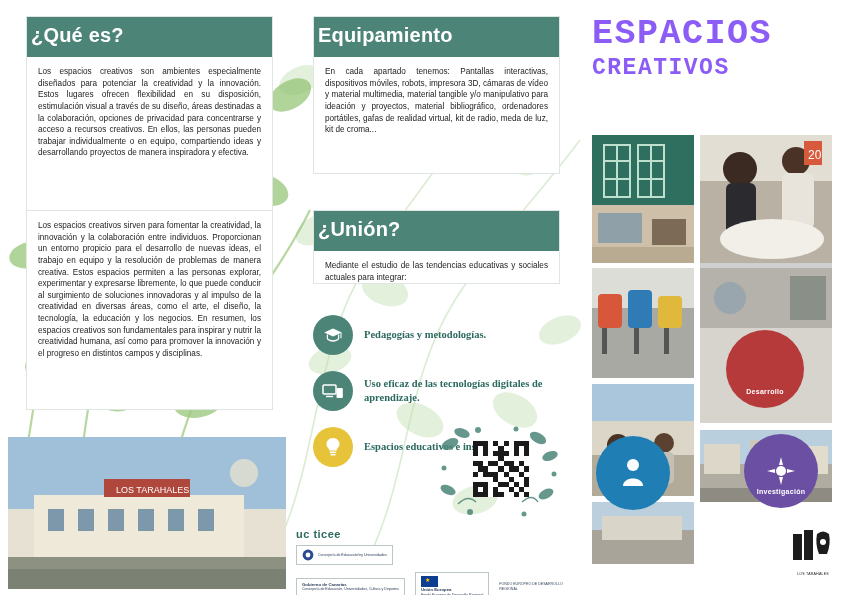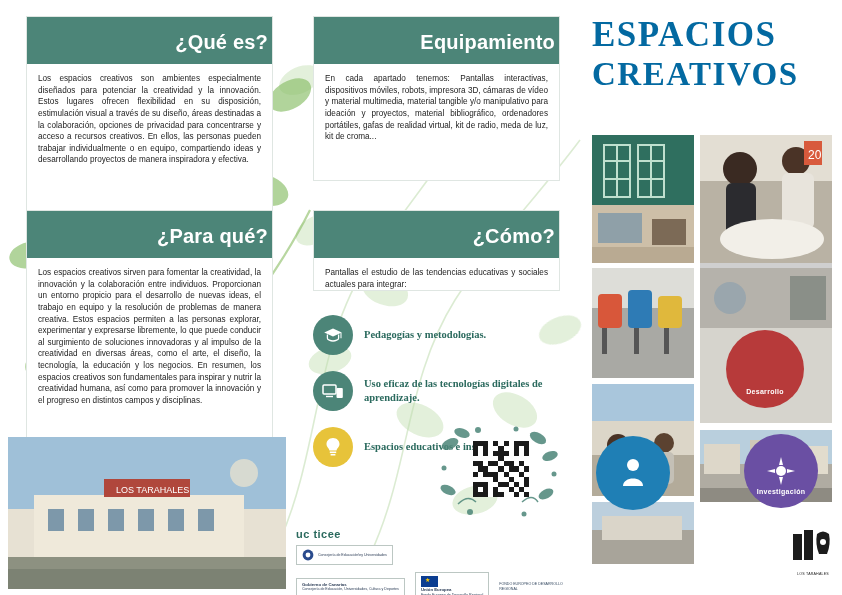--- a/index.html
+++ b/index.html
@@ -41,25 +41,25 @@
   
   .panel {
     position: absolute;
     background: #ffffff;
     border: 1px solid #dfe6e2;
     z-index: 3;
   }
   .panel-head {
     background: #4c8578;
     color: #ffffff;
-    text-align: right;
+    text-align: left;
     font-size: 20px;
     font-weight: bold;
     letter-spacing: .2px;
-    padding: 14px 4px 10px;
+    padding: 7px 4px 10px;
     box-sizing: border-box;
   }
   .panel-body {
     padding: 9px 11px 10px;
     box-sizing: border-box;
     color: #1c1c1c;
     font-size: 8.2px;
     line-height: 1.42;
     text-align: justify;
   }
@@ -78,29 +78,29 @@
   
   .title-wrap {
     position: absolute;
     left: 592px;
     top: 14px;
     width: 240px;
     height: 115px;
     z-index: 5;
   }
   .title-line {
-    font-family: Liberation Serif, serif;
-    color: #0369a1;
+    font-family: Liberation Mono, monospace;
+    color: #8b5cf6;
     font-size: 35px;
     font-weight: bold;
     letter-spacing: 1.5px;
     line-height: 1.18;
     white-space: nowrap;
   }
-  .title-line.l2 { font-size: 33px; }
+  .title-line.l2 { font-size: 23px; }
 
   
   .icon-list {
     position: absolute;
     left: 313px;
     top: 315px;
     width: 245px;
     z-index: 4;
   }
   .icon-row {
@@ -321,32 +321,31 @@
       <ellipse cx="275" cy="160" rx="22" ry="13" transform="rotate(-28 275 160)"></ellipse>
     </g>
   </svg>
 
   <div class="panel" id="panel-quees">
     <div class="panel-head">¿Qué es?</div>
     <div class="panel-body">Los espacios creativos son ambientes especialmente diseñados para potenciar la creatividad y la innovación. Estos lugares ofrecen flexibilidad en su disposición, estimulación visual a través de su diseño, áreas destinadas a la colaboración, opciones de privacidad para concentrarse y acceso a recursos creativos. En ellos, las personas pueden trabajar individualmente o en equipo, compartiendo ideas y desarrollando proyectos de manera inspiradora y efectiva.</div>
   </div>
 
   <div class="panel" id="panel-parque">
-    <div class="panel-head">¿Para qué?</div>
     <div class="panel-body">Los espacios creativos sirven para fomentar la creatividad, la innovación y la colaboración entre individuos. Proporcionan un entorno propicio para el desarrollo de nuevas ideas, el trabajo en equipo y la resolución de problemas de manera creativa. Estos espacios permiten a las personas explorar, experimentar y expresarse libremente, lo que puede conducir al surgimiento de soluciones innovadoras y al impulso de la creatividad en diversas áreas, como el arte, el diseño, la tecnología, la educación y los negocios. En resumen, los espacios creativos son fundamentales para inspirar y nutrir la creatividad humana, así como para promover la innovación y el progreso en distintos campos y disciplinas.</div>
   </div>
 
   <div class="panel" id="panel-equip">
     <div class="panel-head">Equipamiento</div>
     <div class="panel-body">En cada apartado tenemos: Pantallas interactivas, dispositivos móviles, robots, impresora 3D, cámaras de vídeo y material multimedia, material tangible y/o manipulativo para ideación y proyectos, material bibliográfico, ordenadores portátiles, gafas de realidad virtual, kit de radio, meda de luz, kit de croma...</div>
   </div>
 
   <div class="panel" id="panel-como">
-    <div class="panel-head">¿Cómo?</div>
-    <div class="panel-body">Pantallas el estudio de las tendencias educativas y sociales actuales para integrar:</div>
+    <div class="panel-head">¿Unión?</div>
+    <div class="panel-body">Mediante el estudio de las tendencias educativas y sociales actuales para integrar:</div>
   </div>
 
   <div class="icon-list">
     <div class="icon-row">
       <div class="icon-circle">
         <svg width="20" height="16" viewBox="0 0 24 20">
           <path d="M12 2 L23 7 L12 12 L1 7 Z" fill="#ffffff"></path>
           <path d="M5 9.5 V14 C5 16 9 17.5 12 17.5 C15 17.5 19 16 19 14 V9.5" fill="none" stroke="#ffffff" stroke-width="1.6"></path>
           <line x1="22" y1="7.3" x2="22" y2="14" stroke="#ffffff" stroke-width="1.3"></line>
         </svg>

